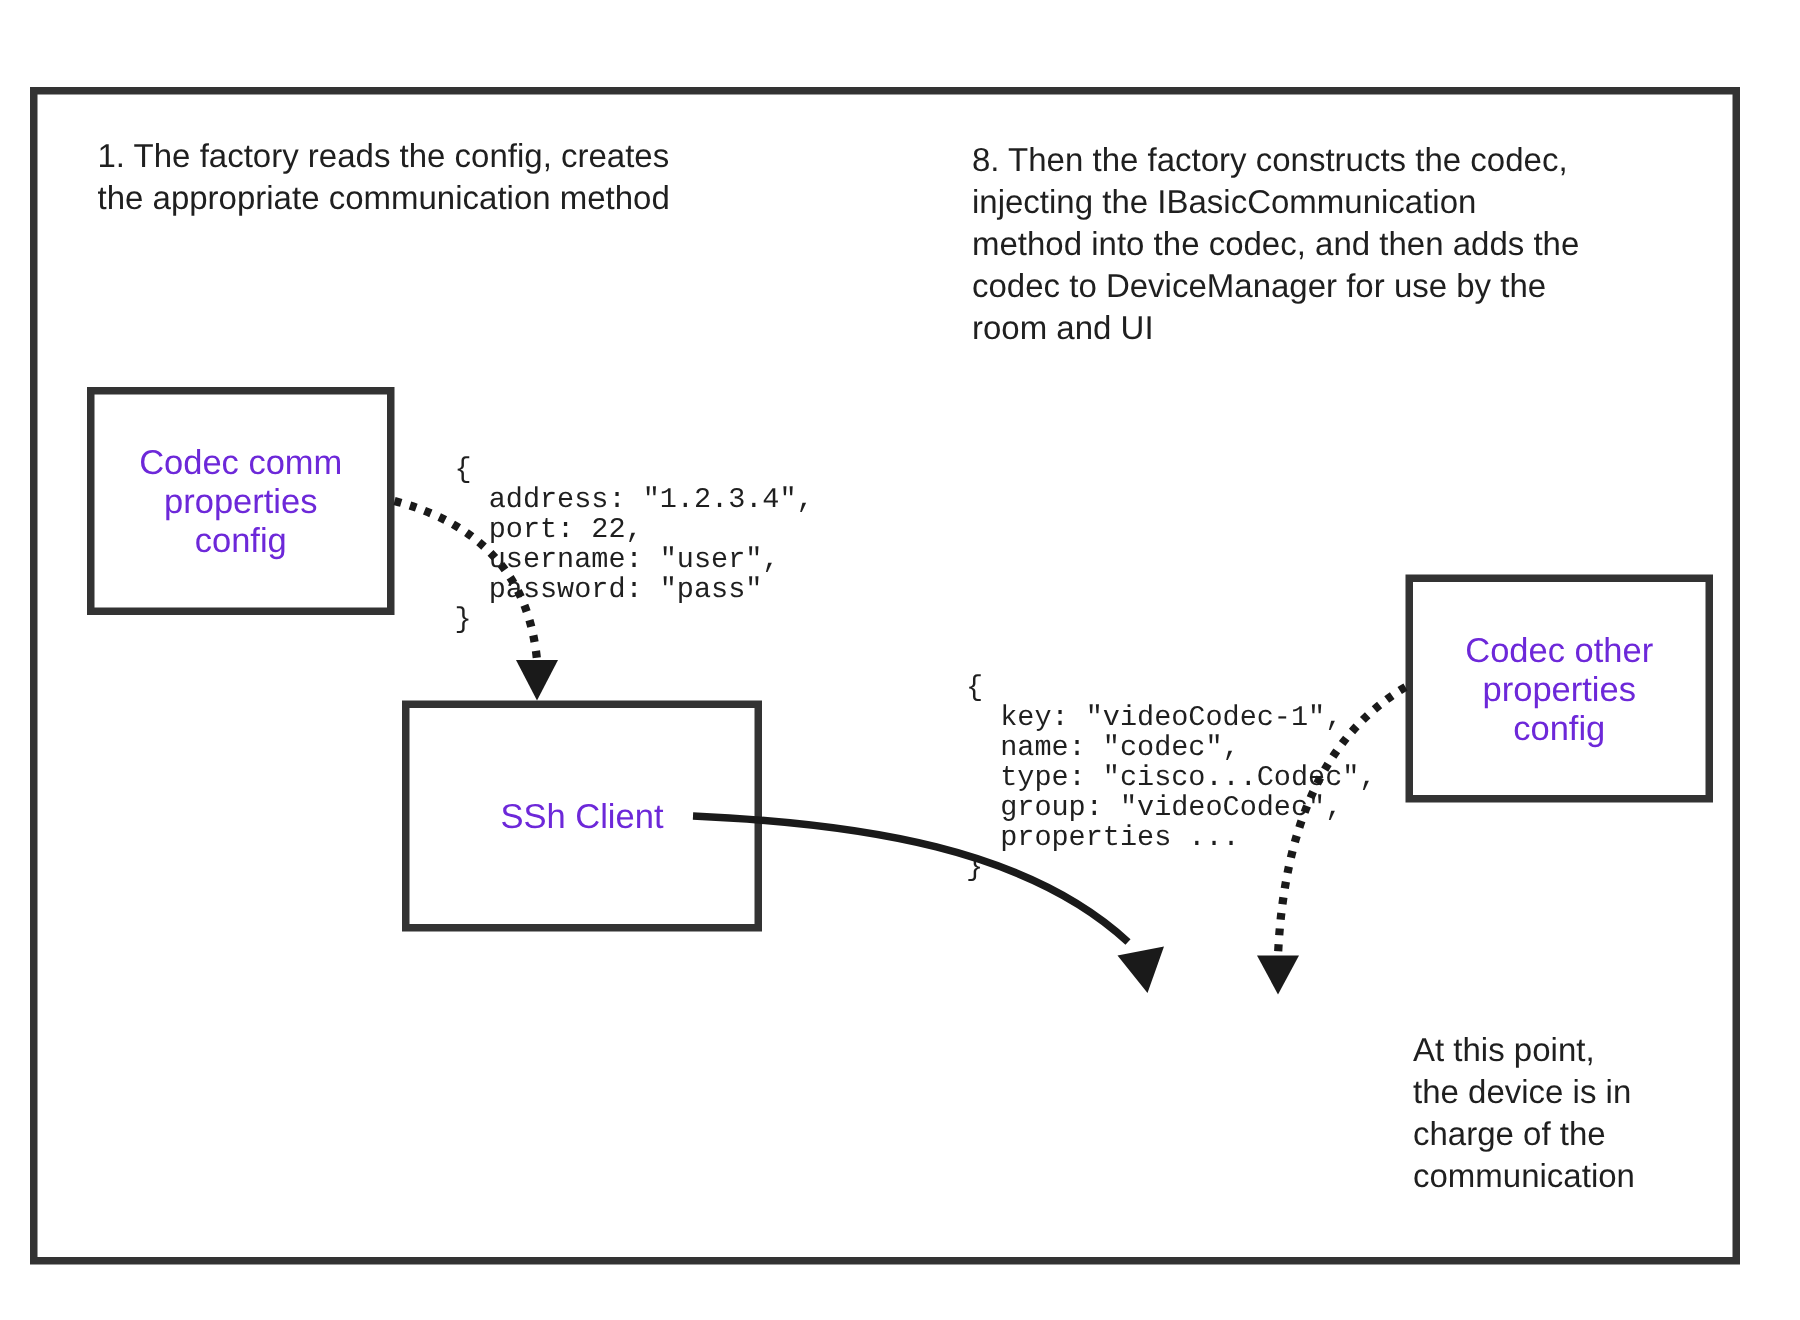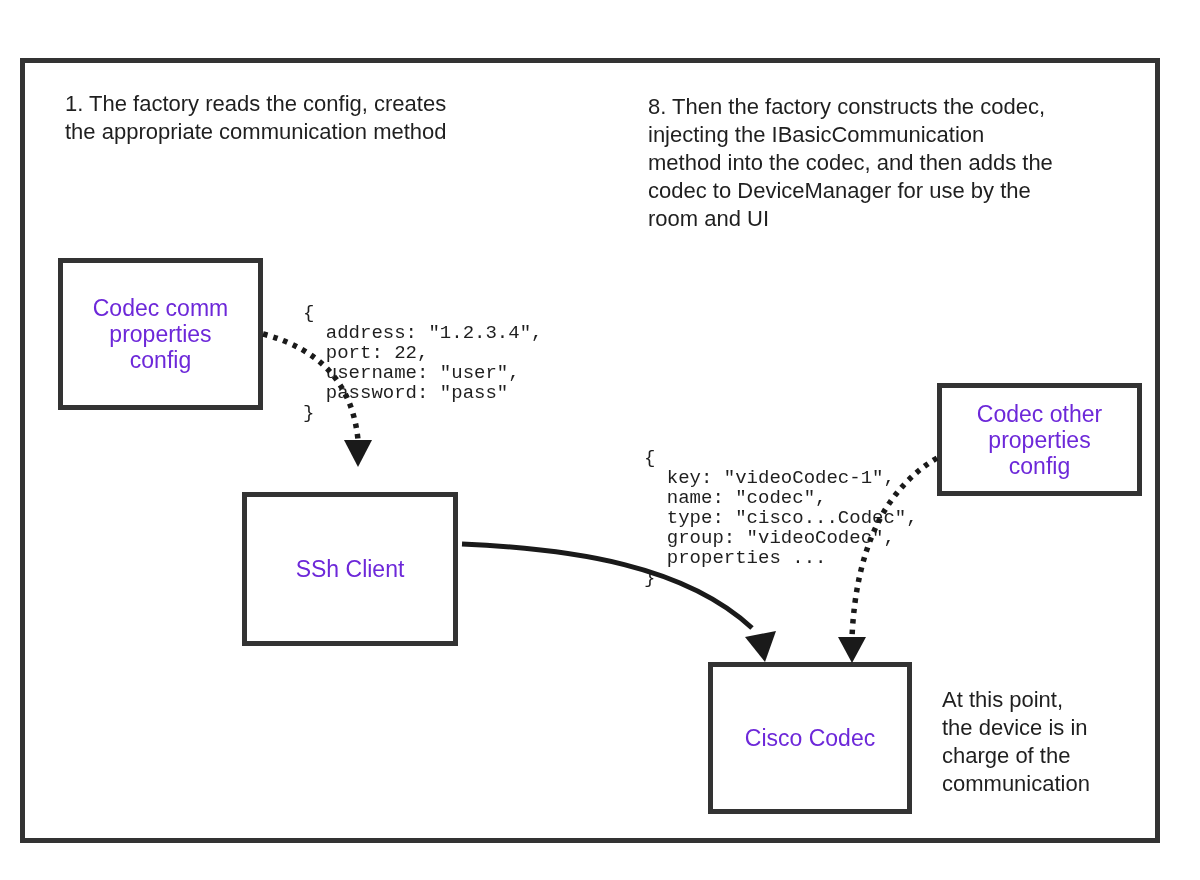--- a/index.html
+++ b/index.html
@@ -49,22 +49,22 @@
     text-align: center;
     z-index: 3;
   }
   .box .label {
     white-space: pre-line;
     font-size: 23px;
     line-height: 26px;
     color: #6d28d9;
   }
   .box-a { left: 58px;  top: 258px; width: 205px; height: 152px; }
-  .box-b { left: 242px; top: 467px; width: 216px; height: 154px; margin-top: 25px; }
-  .box-c { left: 937px; top: 383px; width: 205px; height: 113px; }
+  .box-b { left: 268px; top: 467px; width: 240px; height: 154px; }
+  .box-c { left: 937px; top: 383px; width: 205px; height: 152px; }
   .box-d { left: 708px; top: 662px; width: 204px; height: 152px; }
   .code {
     position: absolute;
     margin: 0;
     white-space: pre;
     font-family: "Liberation Mono", "DejaVu Sans Mono", monospace;
     font-size: 19px;
     line-height: 20px;
     color: #1f1f1f;
     z-index: 2;
@@ -128,23 +128,20 @@
   <div class="box box-b">
     <span class="label">SSh Client</span>
   </div>
 
   <div class="box box-c">
     <span class="label">Codec other
 properties
 config</span>
   </div>
 
-  <div class="box box-d">
-    <span class="label">Cisco Codec</span>
-  </div>
 
   <div class="txt note">At this point,
 the device is in
 charge of the
 communication</div>
 
   <svg class="arrows" viewBox="0 0 1200 880" xmlns="http://www.w3.org/2000/svg">
 
     <path class="dotted" d="M 263 334 Q 350 357 358 440"></path>
     <polygon points="344,440 372,440 358,467"></polygon>

